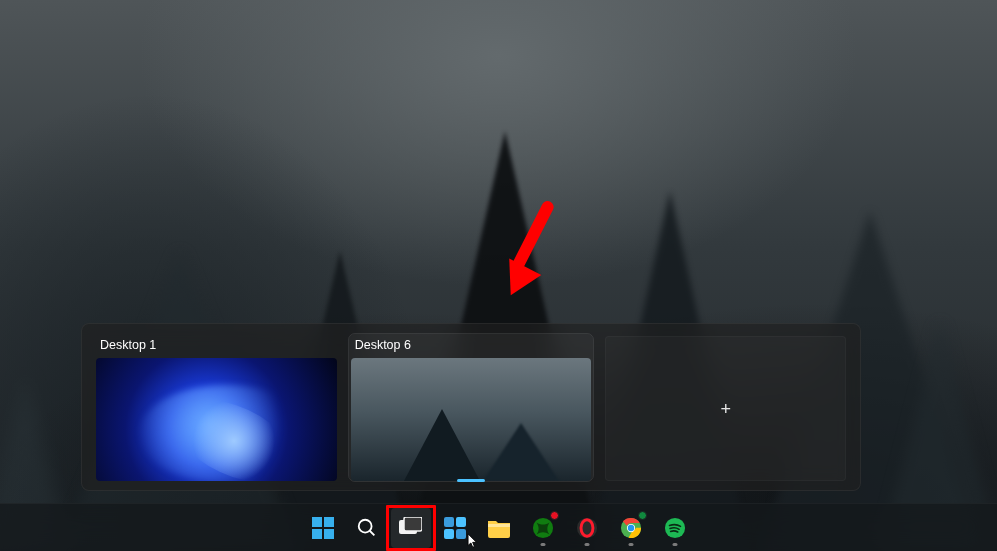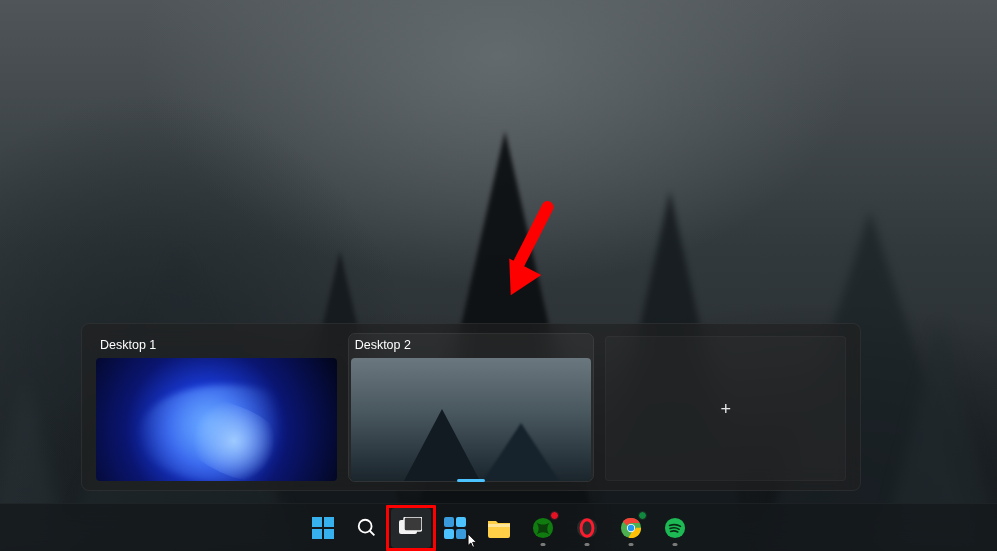--- a/index.html
+++ b/index.html
@@ -161,21 +161,21 @@
 </div>
 
 <div class="vd-flyout">
 
   <div class="vd-card">
     <div class="vd-label">Desktop 1</div>
     <div class="vd-thumb bloom"></div>
   </div>
 
   <div class="vd-card active" style="position:relative">
-    <div class="vd-label">Desktop 2</div>
+    <div class="vd-label">Desktop 6</div>
     <div class="vd-thumb forest"></div>
     <div class="vd-underline"></div>
   </div>
 
   <div class="vd-card">
     <div class="vd-thumb new">
       <span class="plus">+</span>
     </div>
   </div>
 

